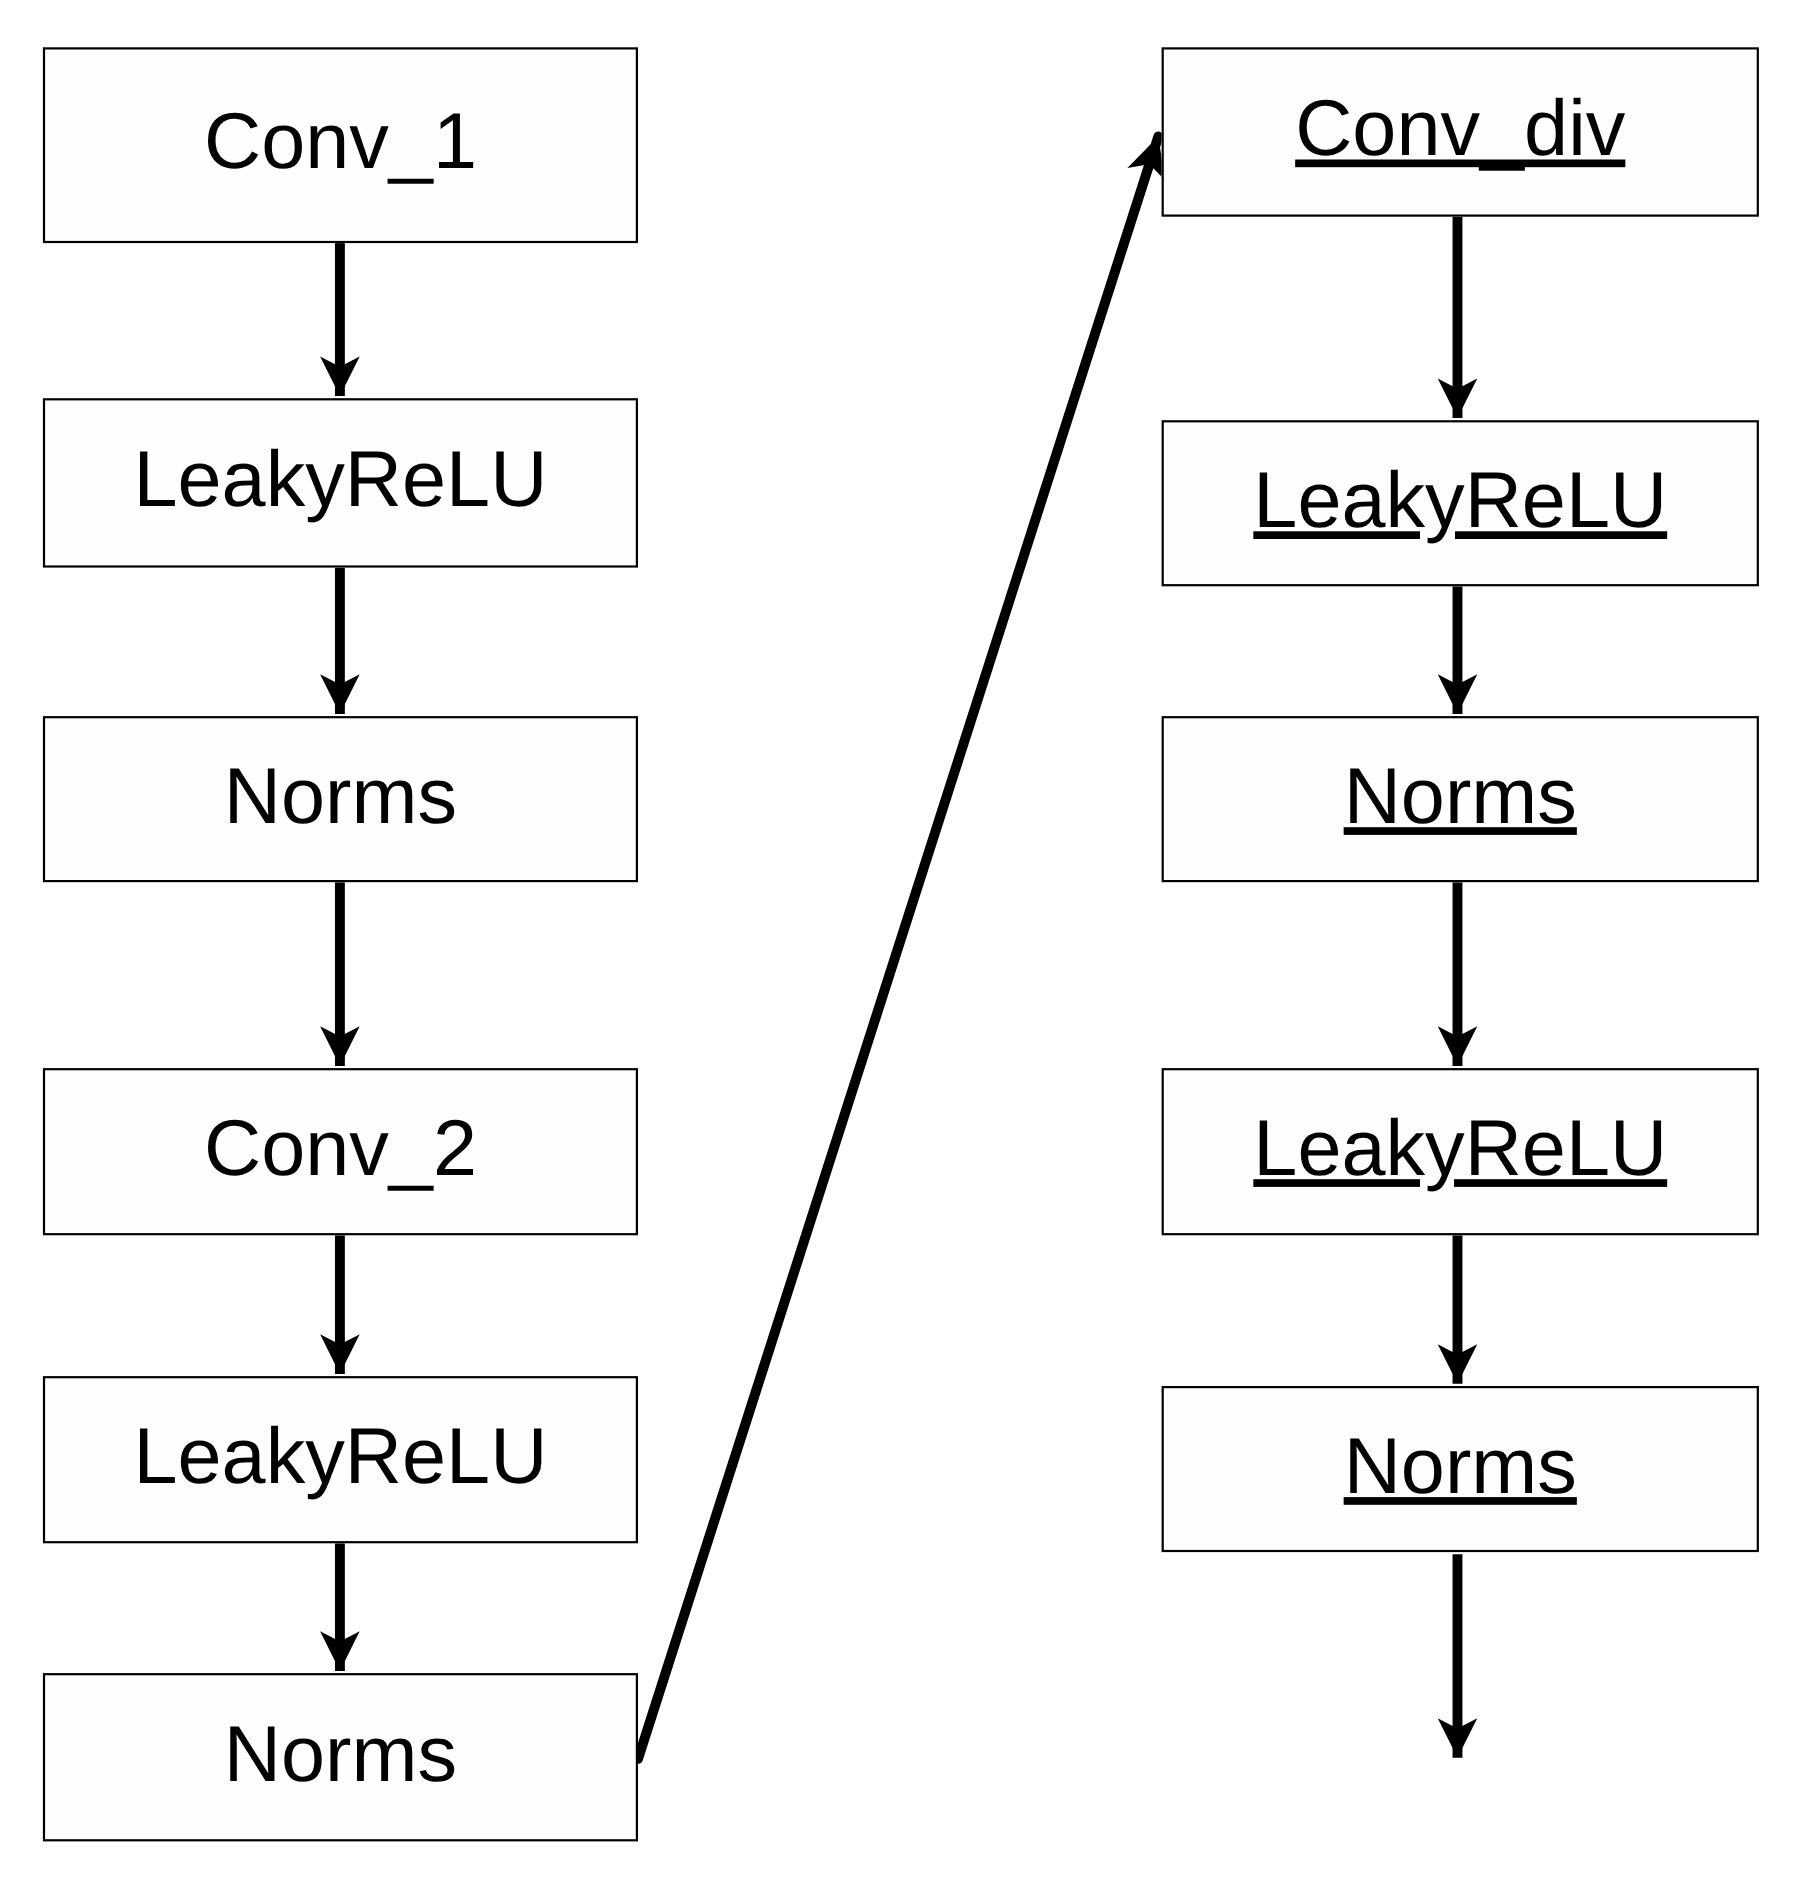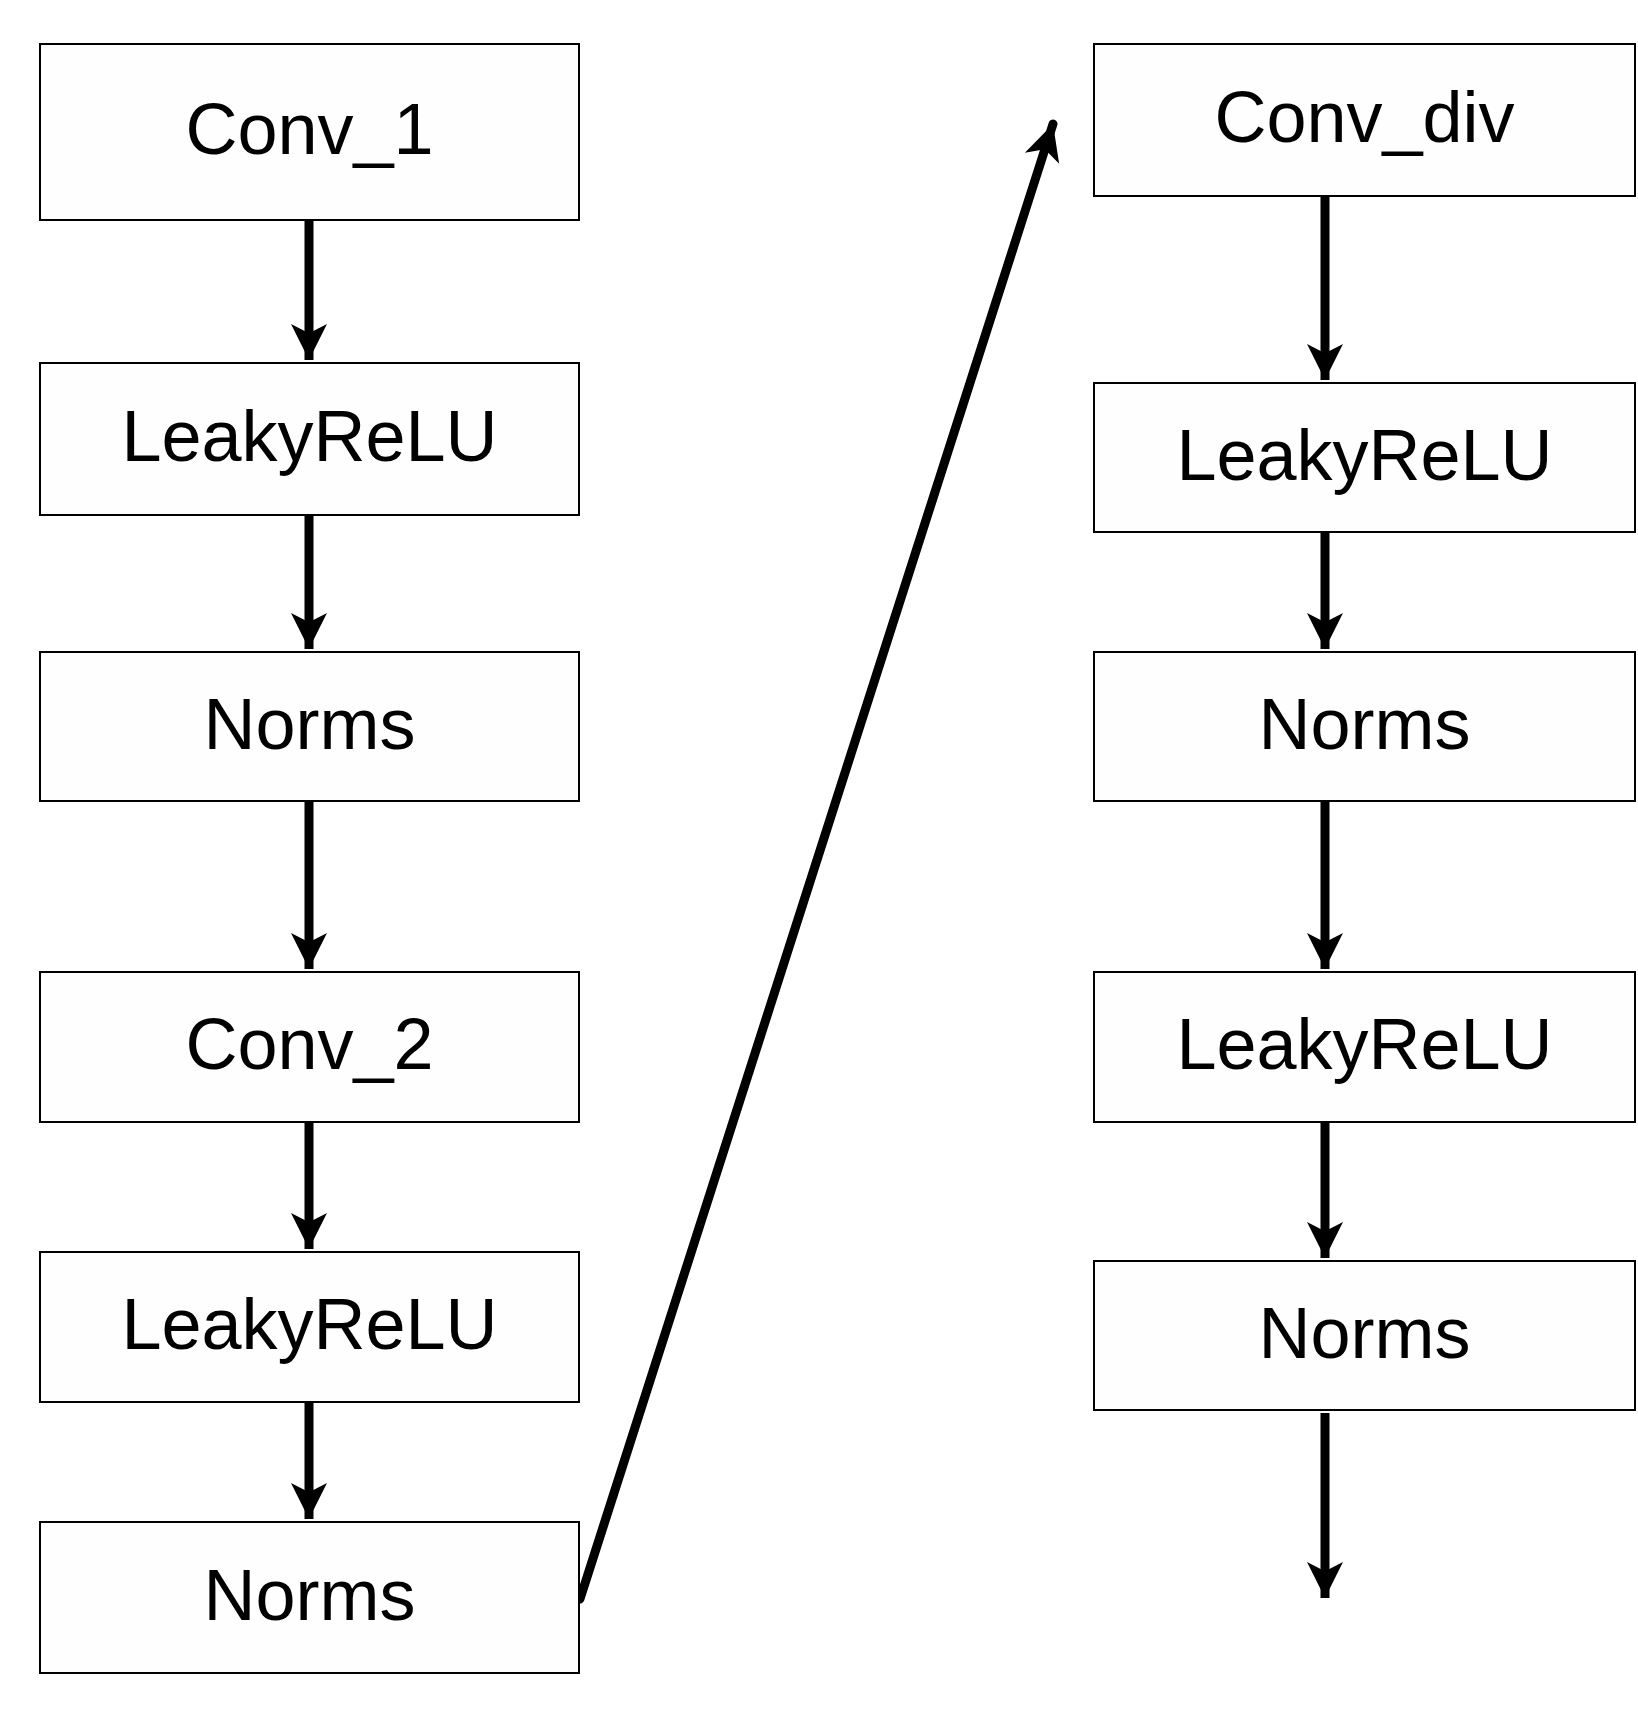--- a/index.html
+++ b/index.html
@@ -30,21 +30,21 @@
     display: flex;
     align-items: center;
     justify-content: center;
     font-size: 72px;
     color: #000000;
     letter-spacing: 0px;
     line-height: 1;
     padding-bottom: 6px;
   }
   .col-left  { left: 39px;   width: 541px; }
-  .col-right { left: 1093px; width: 543px; }
+  .col-right { left: 1056px; width: 543px; text-decoration: underline; }
 </style>
 </head>
 <body>
 
 <div class="canvas">
 
   <svg class="arrow-layer" width="1638" height="1717" viewBox="0 0 1638 1717" xmlns="http://www.w3.org/2000/svg">
     <defs>
       <marker id="head" viewBox="0 0 10 10" refX="10" refY="5" markerWidth="4" markerHeight="4.2" orient="auto" markerUnits="strokeWidth">
         <path d="M 0 0 L 10 5 L 0 10 L 2.6 5 Z" fill="#000000"></path>

